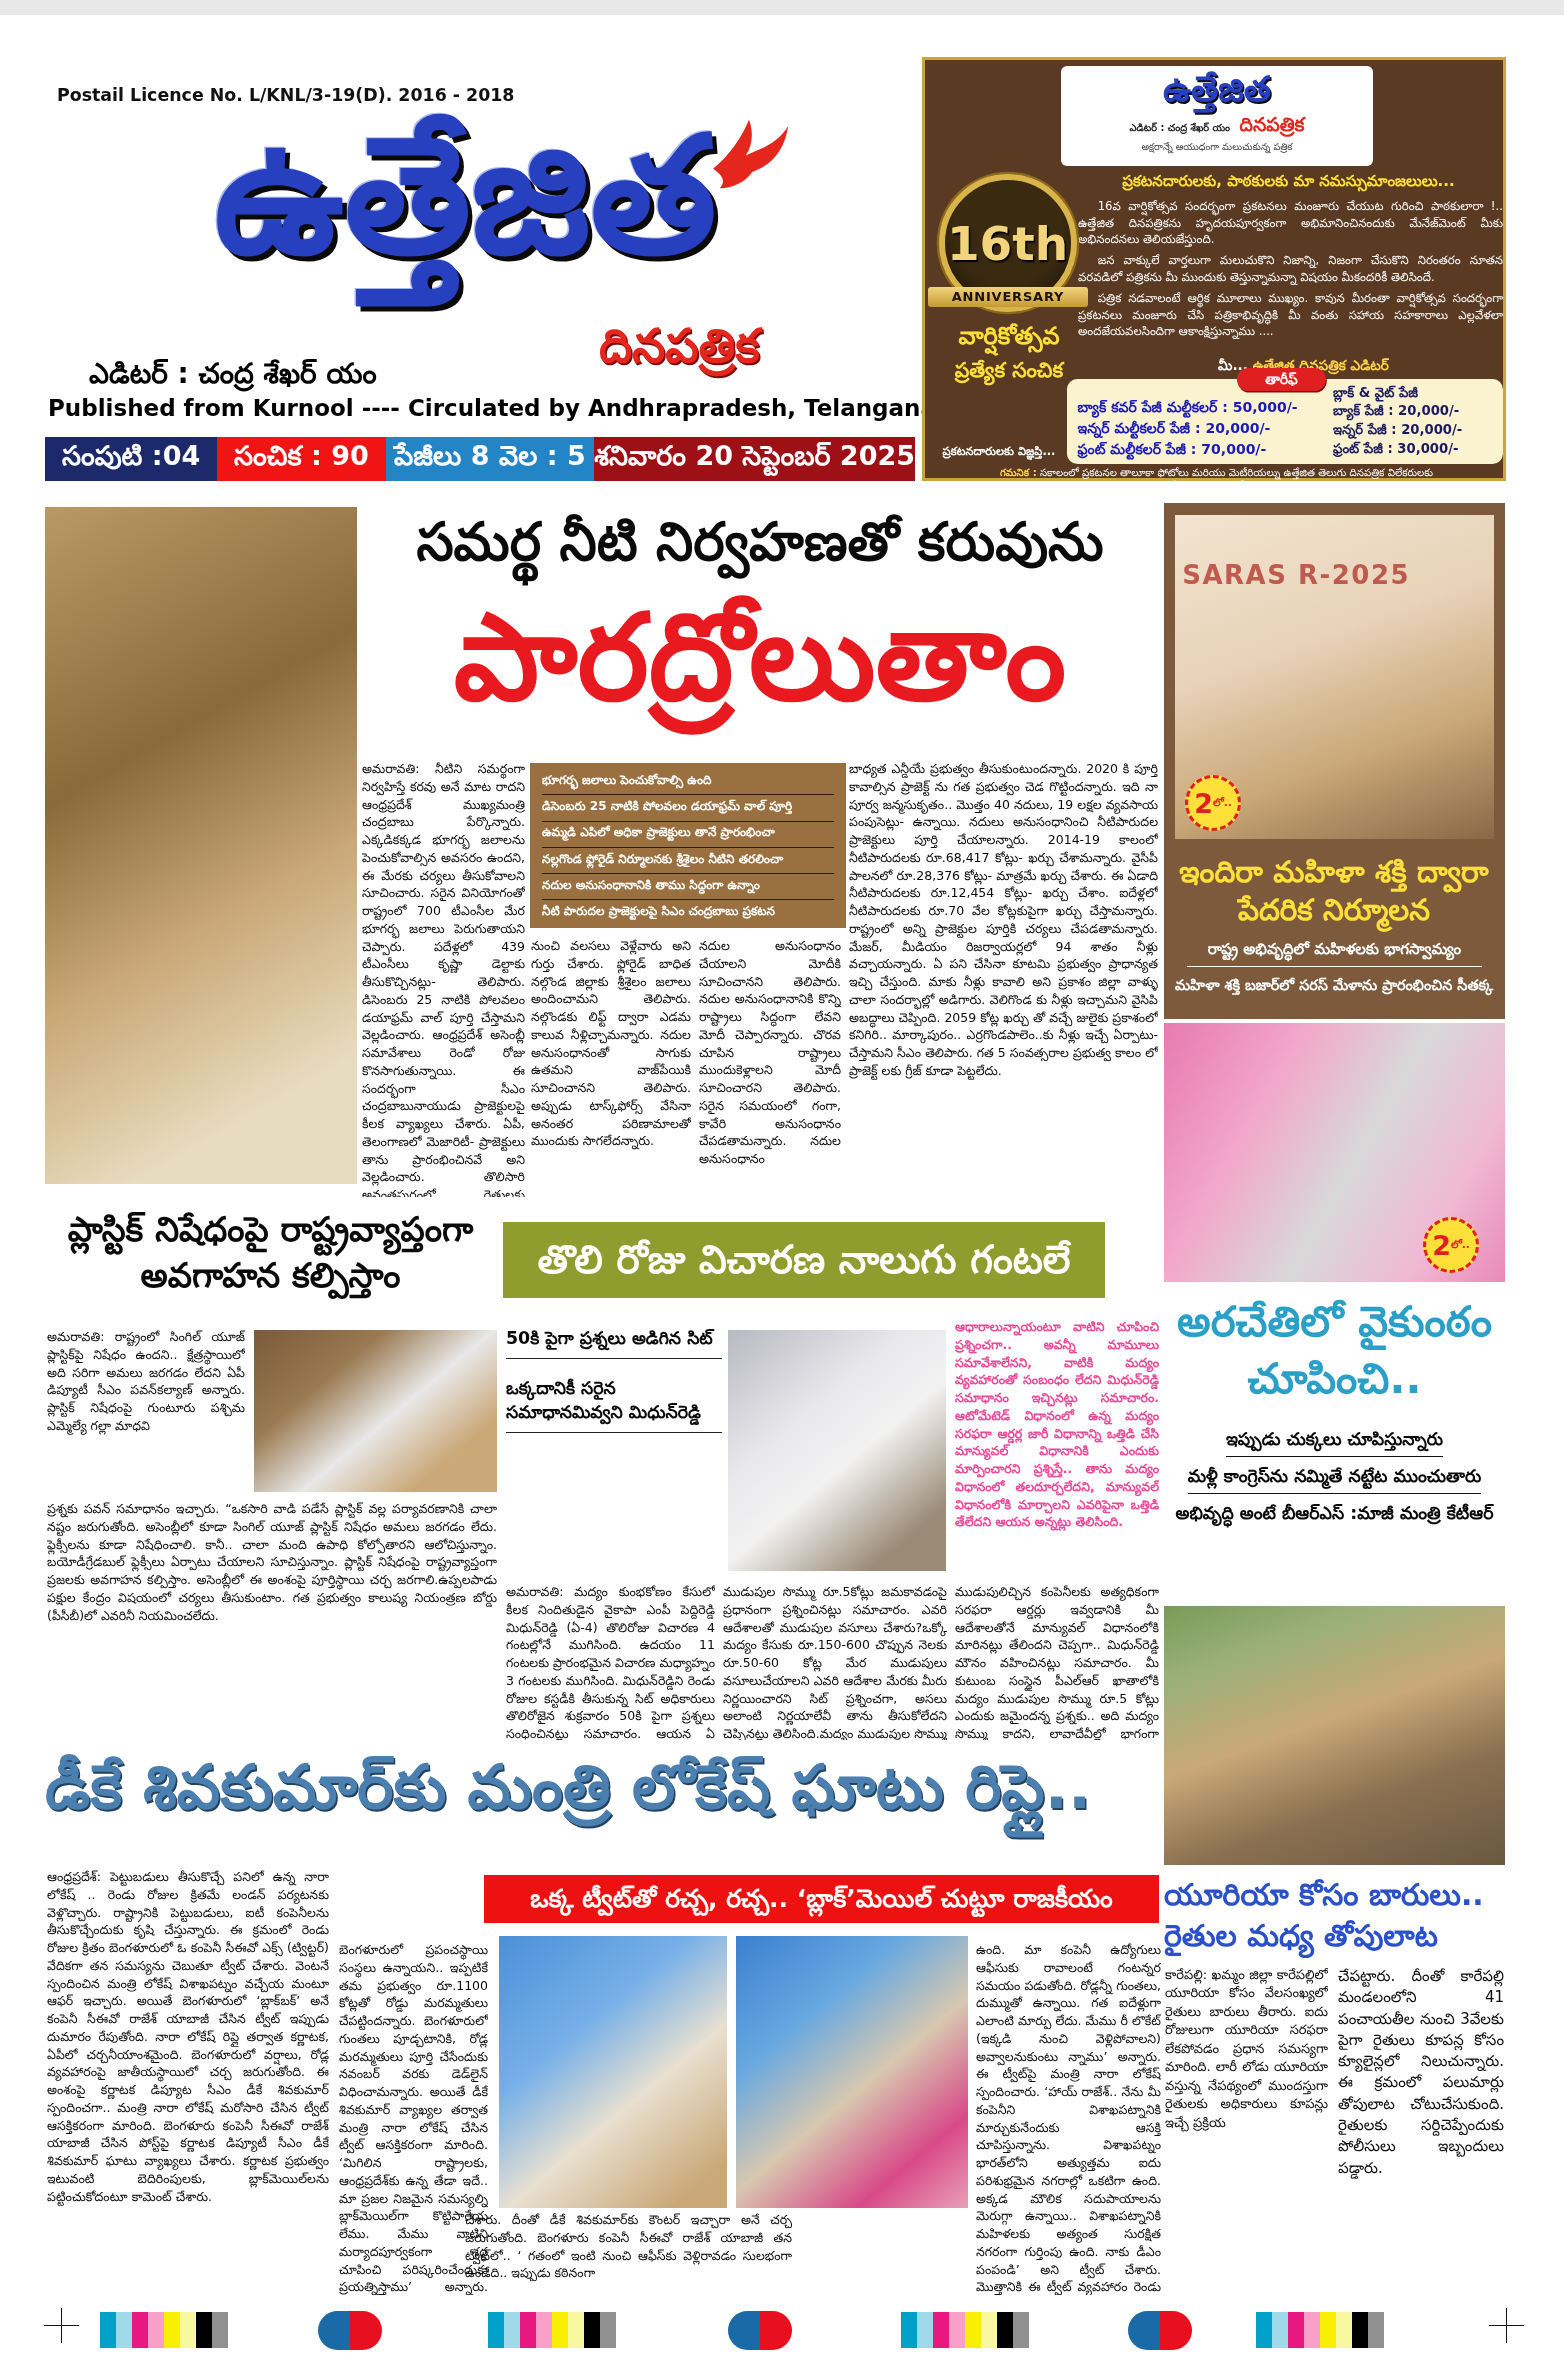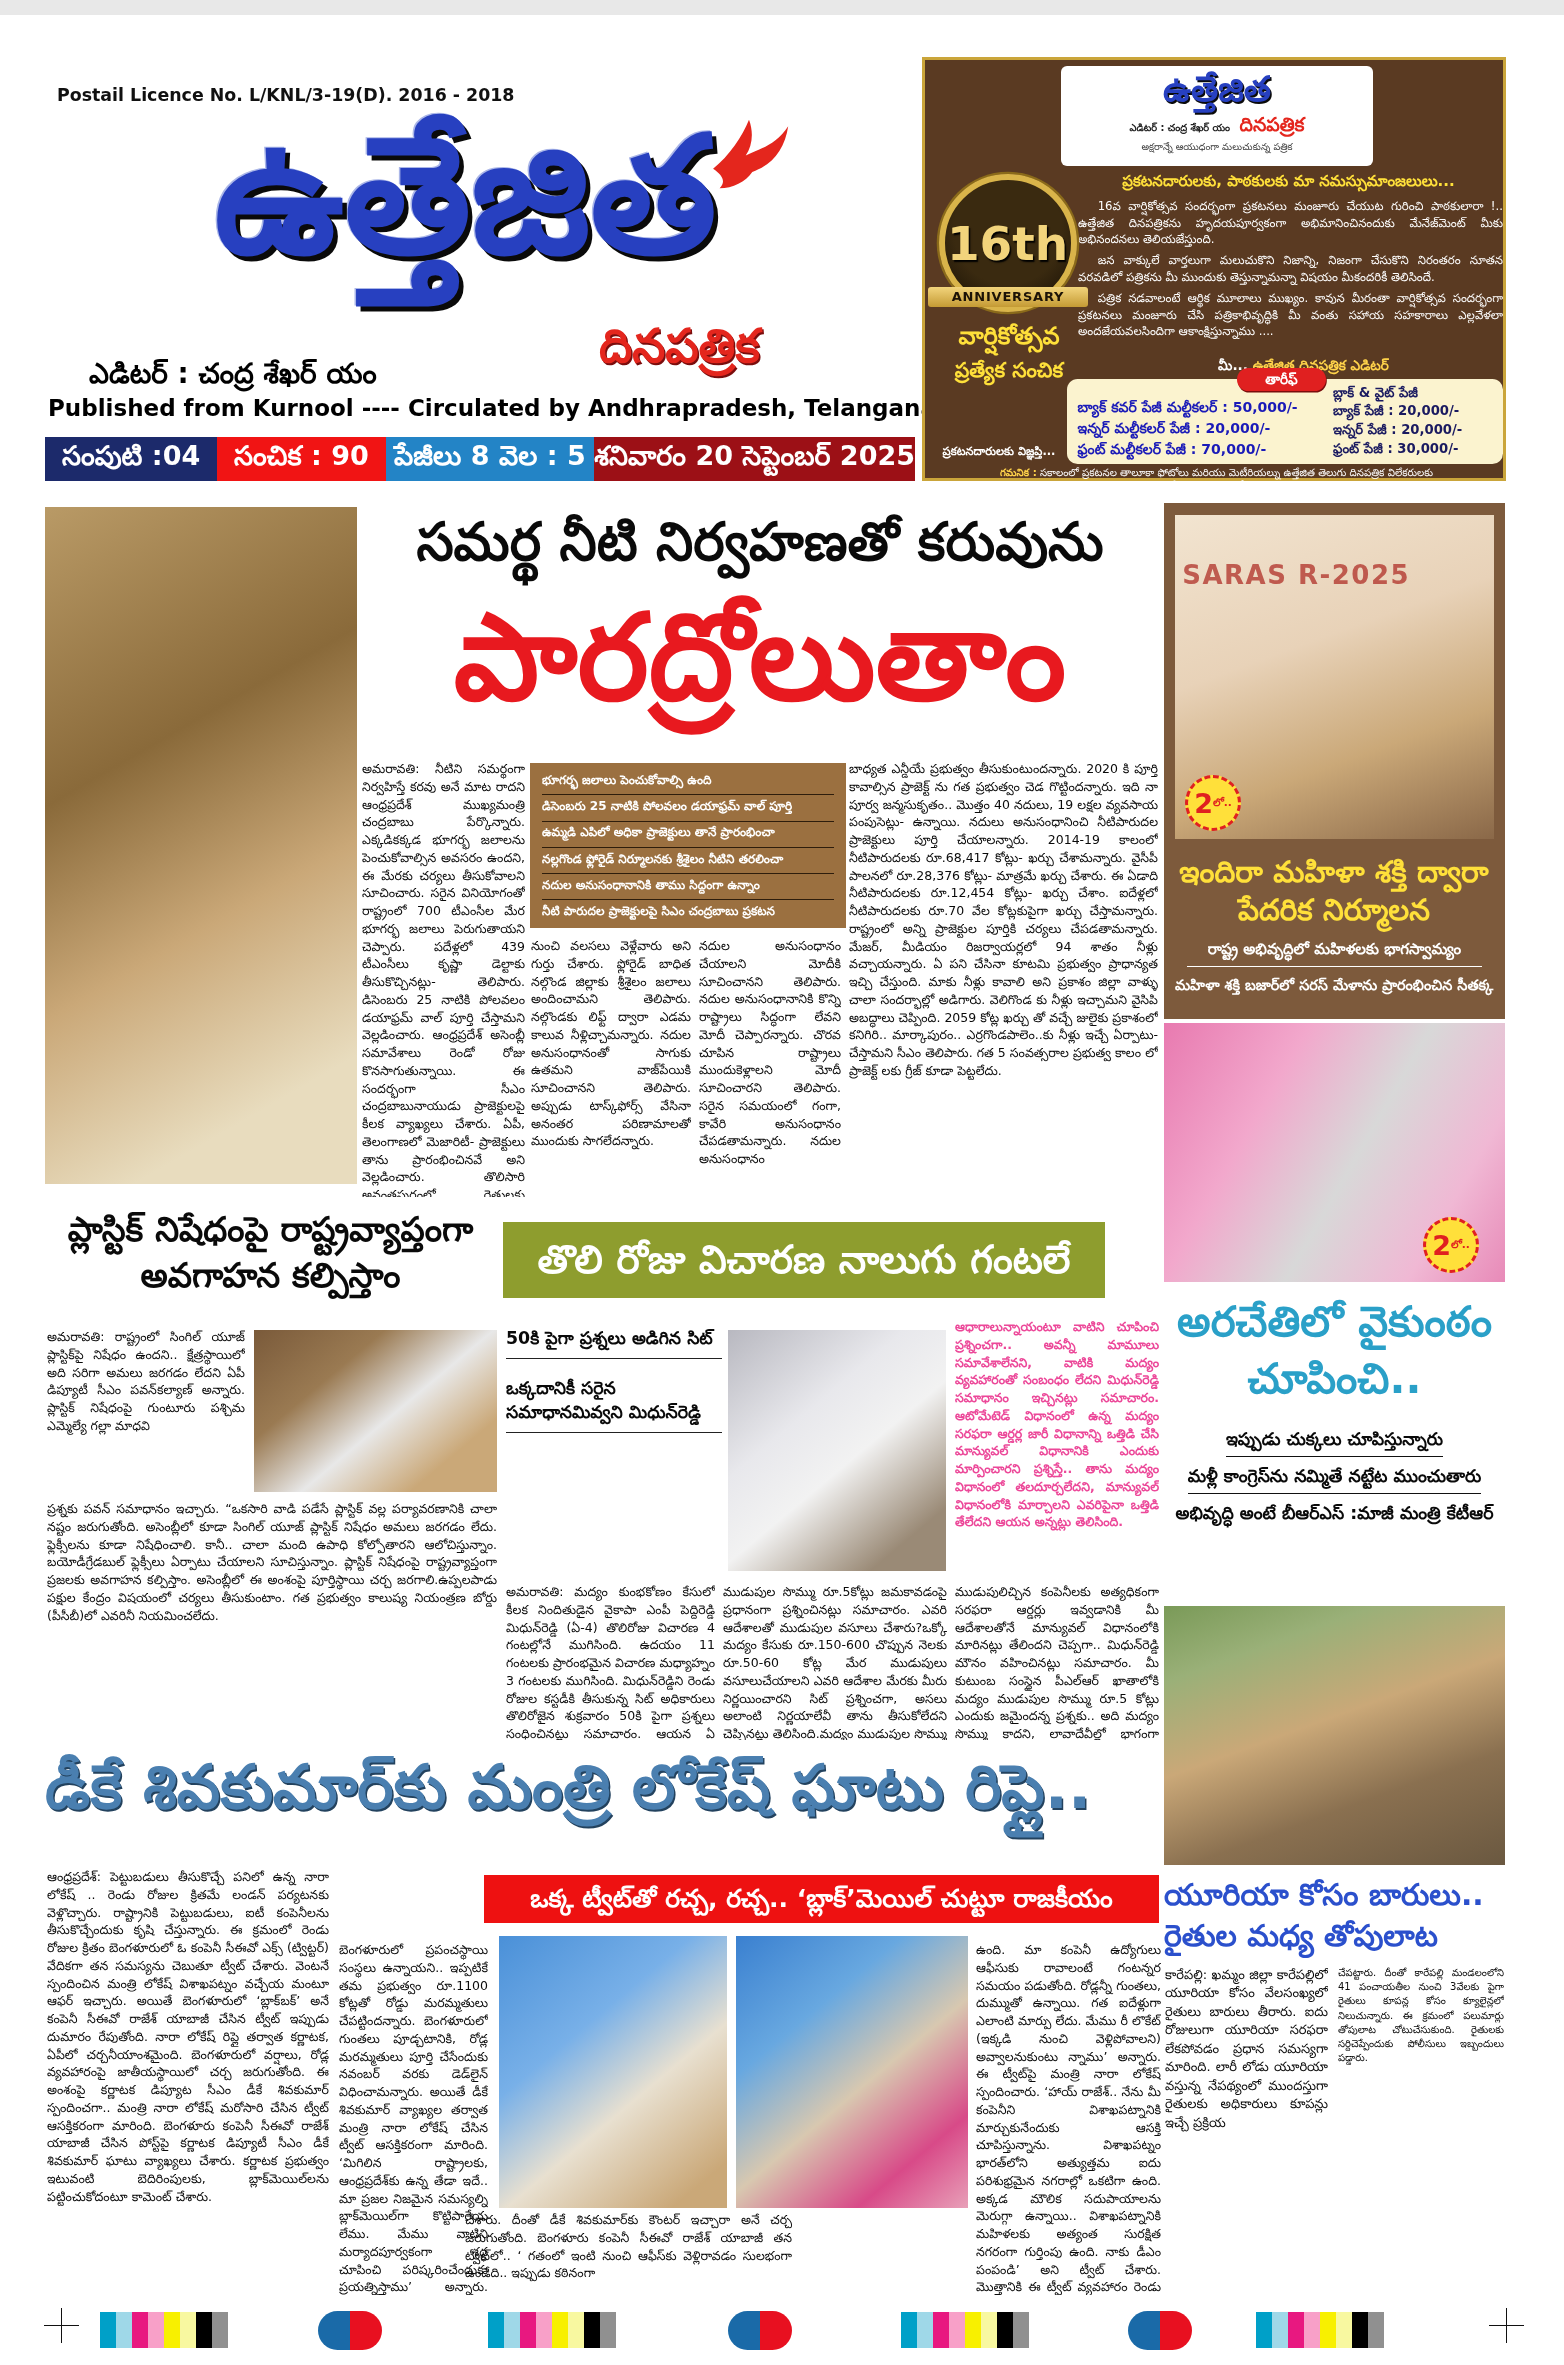--- a/index.html
+++ b/index.html
@@ -79,21 +79,21 @@
     background:linear-gradient(120deg,#e87ab0 0%,#f2a8cc 30%,#d8d8d8 55%,#f0b8d4 80%,#e88ab8 100%);}
   .ktr-badge{left:1423px;top:1202px;}
   .ktr-h{left:1164px;top:1279px;width:341px;text-align:center;color:#2aa0c8;font-size:42px;font-weight:bold;line-height:1.35;}
   .ktr-subs{left:1164px;top:1414px;width:341px;text-align:center;}
   .ktr-subs div{font-size:17.4px;font-weight:bold;color:#0a0a0a;margin:0 auto 9px auto;display:table;border-bottom:1.5px solid #111;padding-bottom:3px;}
   .ktr-subs div:last-child{border-bottom:none;}
   .urea-photo{left:1164px;top:1591px;width:341px;height:259px;
     background:linear-gradient(160deg,#7a9a58 0%,#9ab078 20%,#caa878 45%,#8a7050 70%,#6a5840 100%);}
   .urea-h{left:1164px;top:1860px;width:341px;color:#2b50cc;font-size:30px;font-weight:bold;line-height:1.35;}
   .ucol1{left:1165px;top:1951px;width:163px;height:327px;font-size:13px;}
-  .ucol2{left:1338px;top:1951px;width:166px;height:327px;font-size:10px;}
+  .ucol2{left:1338px;top:1951px;width:166px;height:327px;font-size:15px;}
   
   .pl-h{left:45px;top:1192px;width:451px;text-align:center;font-size:34px;font-weight:bold;color:#0a0a0a;line-height:1.35;}
   .pl-photo{left:254px;top:1315px;width:243px;height:162px;
     background:linear-gradient(140deg,#7a5a3a 0%,#9a7a52 30%,#e8e8e8 55%,#caa878 80%);}
   .pl-lead{left:47px;top:1313px;width:198px;height:165px;}
   .pl-body{left:47px;top:1485px;width:450px;height:232px;}
   
   .sit-bar{left:503px;top:1207px;width:602px;height:76px;background:#8e9d2e;color:#fff;
     font-size:39px;font-weight:bold;text-align:center;line-height:76px;}
   .sit-subs{left:506px;top:1311px;width:216px;}

